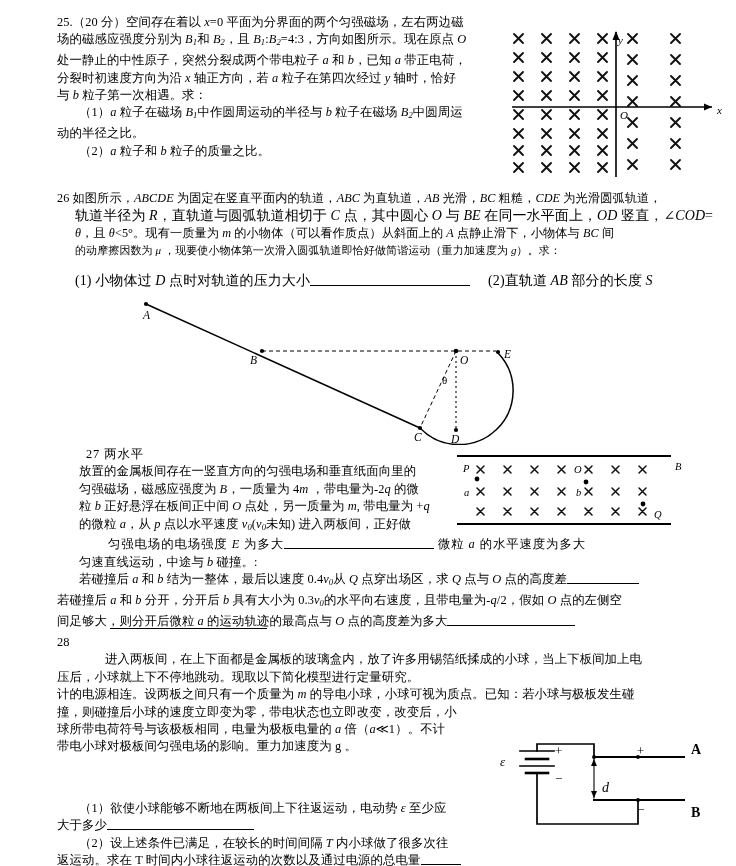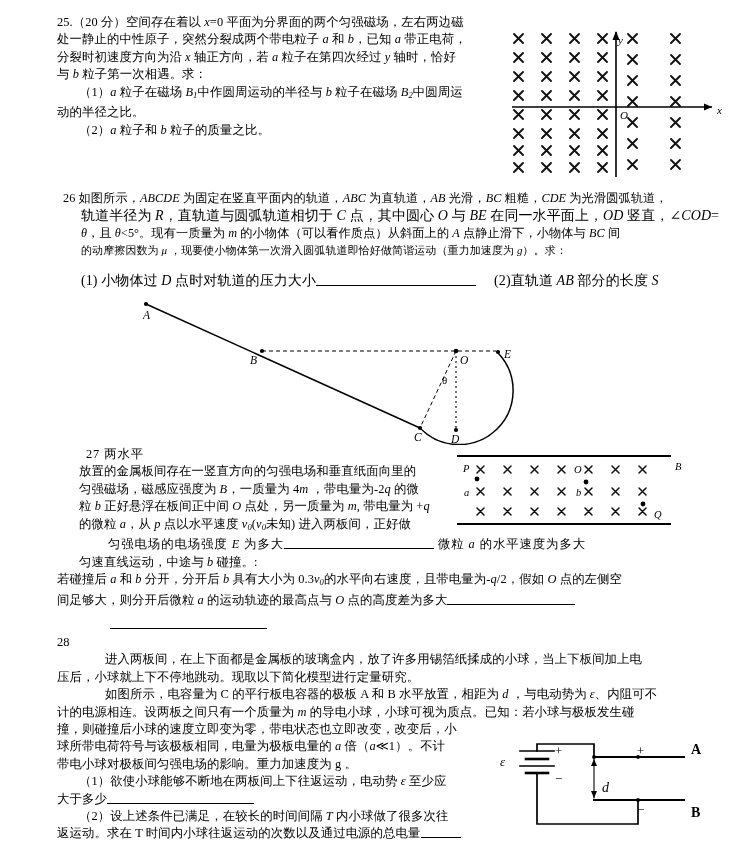--- a/index.html
+++ b/index.html
@@ -55,20 +55,21 @@
   svg { display: block; }
   .dgm { position: absolute; }
 </style>
 </head>
 <body>
 
 <div class="page">
 
   <div class="q-block" style="left:57px; top:14px; width:450px;">
     <div class="ln">25.（20 分）空间存在着以 <span class="it">x</span>=0 平面为分界面的两个匀强磁场，左右两边磁</div>
+    <div class="ln">场的磁感应强度分别为 <span class="it">B</span><span class="sub">1</span>和 <span class="it">B</span><span class="sub">2</span>，且 <span class="it">B</span><span class="sub">1</span>:<span class="it">B</span><span class="sub">2</span>=4:3，方向如图所示。现在原点 <span class="it">O</span></div>
     <div class="ln">处一静止的中性原子，突然分裂成两个带电粒子 <span class="it">a</span> 和 <span class="it">b</span>，已知 <span class="it">a</span> 带正电荷，</div>
     <div class="ln">分裂时初速度方向为沿 <span class="it">x</span> 轴正方向，若 <span class="it">a</span> 粒子在第四次经过 <span class="it">y</span> 轴时，恰好</div>
     <div class="ln">与 <span class="it">b</span> 粒子第一次相遇。求：</div>
     <div class="ln" style="padding-left:22px;">（1）<span class="it">a</span> 粒子在磁场 <span class="it">B</span><span class="sub">1</span>中作圆周运动的半径与 <span class="it">b</span> 粒子在磁场 <span class="it">B</span><span class="sub">2</span>中圆周运</div>
     <div class="ln">动的半径之比。</div>
     <div class="ln" style="padding-left:22px;">（2）<span class="it">a</span> 粒子和 <span class="it">b</span> 粒子的质量之比。</div>
   </div>
 
   <div class="dgm" style="left:508px; top:22px;">
     <svg width="224" height="158" viewBox="0 0 224 158">
@@ -132,21 +133,21 @@
         <path d="M108,10 L108,155"></path>
       </g>
       <polygon points="204,85 196,81.5 196,88.5" fill="#000"></polygon>
       <polygon points="108,9 104.5,18 111.5,18" fill="#000"></polygon>
       <text x="112" y="97" font-family="Liberation Serif, serif" font-style="italic" font-size="11" fill="#000">O</text>
       <text x="209" y="92" font-family="Liberation Serif, serif" font-style="italic" font-size="11" fill="#000">x</text>
       <text x="110" y="22" font-family="Liberation Serif, serif" font-style="italic" font-size="11" fill="#000">y</text>
     </svg>
   </div>
 
-  <div class="q-block" style="left:63px; top:190px; width:660px;">
+  <div class="q-block" style="left:57px; top:190px; width:660px;">
     <div class="ln" style="font-size:12.2px;">26 如图所示，<span class="it">ABCDE</span> 为固定在竖直平面内的轨道，<span class="it">ABC</span> 为直轨道，<span class="it">AB</span> 光滑，<span class="it">BC</span> 粗糙，<span class="it">CDE</span> 为光滑圆弧轨道，</div>
     <div class="ln" style="font-size:14px; padding-left:18px;">轨道半径为 <span class="it">R</span>，直轨道与圆弧轨道相切于 <span class="it">C</span> 点，其中圆心 <span class="it">O</span> 与 <span class="it">BE</span> 在同一水平面上，<span class="it">OD</span> 竖直，∠<span class="it">COD</span>=</div>
     <div class="ln" style="font-size:12.2px; padding-left:18px;"><span class="it">θ</span>，且 <span class="it">θ</span>&lt;5°。现有一质量为 <span class="it">m</span> 的小物体（可以看作质点）从斜面上的 <span class="it">A</span> 点静止滑下，小物体与 <span class="it">BC</span> 间</div>
     <div class="ln" style="font-size:11px; padding-left:18px;">的动摩擦因数为 <span class="it">μ</span> ，现要使小物体第一次滑入圆弧轨道即恰好做简谐运动（重力加速度为 <span class="it">g</span>）。求：</div>
     <div class="ln" style="font-size:14px; padding-left:18px; margin-top:12px;">(1) 小物体过 <span class="it">D</span> 点时对轨道的压力大小<span class="blank" style="width:160px;"></span>&nbsp;&nbsp;&nbsp;&nbsp;&nbsp;(2)直轨道 <span class="it">AB</span> 部分的长度 <span class="it">S</span></div>
   </div>
 
   <div class="dgm" style="left:118px; top:300px;">
     <svg width="420" height="145" viewBox="0 0 420 145">
 
@@ -181,20 +182,21 @@
   </div>
 
   <div class="q-block" style="left:57px; top:446px; width:670px;">
     <div class="ln wide">27 两水平</div>
     <div class="ln" style="padding-left:22px;">放置的金属板间存在一竖直方向的匀强电场和垂直纸面向里的</div>
     <div class="ln" style="padding-left:22px;">匀强磁场，磁感应强度为 <span class="it">B</span>，一质量为 4<span class="it">m</span> ，带电量为-2<span class="it">q</span> 的微</div>
     <div class="ln" style="padding-left:22px;">粒 <span class="it">b</span> 正好悬浮在板间正中间 <span class="it">O</span> 点处，另一质量为 <span class="it">m</span>, 带电量为 +<span class="it">q</span></div>
     <div class="ln" style="padding-left:22px;">的微粒 <span class="it">a</span>，从 <span class="it">p</span> 点以水平速度 <span class="it">v</span><span class="sub">0</span>(<span class="it">v</span><span class="sub">0</span>未知) 进入两板间，正好做</div>
     <div class="ln wide" style="padding-left:22px;">匀强电场的电场强度 <span class="it">E</span> 为多大<span class="blank" style="width:150px;"></span>&nbsp;微粒 <span class="it">a</span> 的水平速度为多大</div>
     <div class="ln" style="padding-left:22px;">匀速直线运动，中途与 <span class="it">b</span> 碰撞。:</div>
+    <div class="ln" style="padding-left:22px;">若碰撞后 <span class="it">a</span> 和 <span class="it">b</span> 结为一整体，最后以速度 0.4<span class="it">v</span><span class="sub">0</span>从 <span class="it">Q</span> 点穿出场区，求 <span class="it">Q</span> 点与 <span class="it">O</span> 点的高度差<span class="blank" style="width:72px;"></span></div>
     <div class="ln">若碰撞后 <span class="it">a</span> 和 <span class="it">b</span> 分开，分开后 <span class="it">b</span> 具有大小为 0.3<span class="it">v</span><span class="sub">0</span>的水平向右速度，且带电量为-<span class="it">q</span>/2，假如 <span class="it">O</span> 点的左侧空</div>
     <div class="ln">间足够大，则分开后微粒 <span class="it">a</span> 的运动轨迹的最高点与 <span class="it">O</span> 点的高度差为多大<span class="blank" style="width:128px;"></span></div>
   </div>
 
   <div class="dgm" style="left:455px; top:452px;">
     <svg width="240" height="82" viewBox="0 0 240 82">
 
       <path d="M2,4 L216,4" stroke="#000" stroke-width="1.8" fill="none"></path>
 
       <path d="M2,72 L216,72" stroke="#000" stroke-width="1.8" fill="none"></path>
@@ -241,26 +243,25 @@
       </g>
     </svg>
   </div>
 
   <hr class="hr-short" style="position:absolute; left:110px; top:628px; width:157px;">
 
   <div class="q-block" style="left:57px; top:634px; width:670px;">
     <div class="ln">28</div>
     <div class="ln" style="padding-left:48px;">进入两板间，在上下面都是金属板的玻璃盒内，放了许多用锡箔纸揉成的小球，当上下板间加上电</div>
     <div class="ln">压后，小球就上下不停地跳动。现取以下简化模型进行定量研究。</div>
-    <div class="ln" style="padding-left:48px;">如图所示，电容量为 C 的平行板电容器的极板 A 和 B 水平放置，相距为 <span class="it">d</span> ，与电动势为 <span class="it">ε</span>、内阻可不</div>
     <div class="ln">计的电源相连。设两板之间只有一个质量为 <span class="it">m</span> 的导电小球，小球可视为质点。已知：若小球与极板发生碰</div>
     <div class="ln">撞，则碰撞后小球的速度立即变为零，带电状态也立即改变，改变后，小</div>
     <div class="ln">球所带电荷符号与该极板相同，电量为极板电量的 <span class="it">a</span> 倍（<span class="it">a</span>≪1）。不计</div>
     <div class="ln">带电小球对极板间匀强电场的影响。重力加速度为 g 。</div>
-    <div class="ln" style="padding-left:22px;">（1）欲使小球能够不断地在两板间上下往返运动，电动势 <span class="it">ε</span> 至少应</div>
+    <div class="ln" style="padding-left:22px;margin-top:44px;">（1）欲使小球能够不断地在两板间上下往返运动，电动势 <span class="it">ε</span> 至少应</div>
     <div class="ln">大于多少<span class="blank" style="width:147px;"></span></div>
     <div class="ln" style="padding-left:22px;">（2）设上述条件已满足，在较长的时间间隔 <span class="it">T</span> 内小球做了很多次往</div>
     <div class="ln">返运动。求在 T 时间内小球往返运动的次数以及通过电源的总电量<span class="blank" style="width:40px;"></span></div>
   </div>
 
   <div class="dgm" style="left:498px; top:742px;">
     <svg width="232" height="112" viewBox="0 0 232 112">
       <g stroke="#000" stroke-width="1.7" fill="none" stroke-linecap="square">
 
         <path d="M22,9 L56,9"></path>

